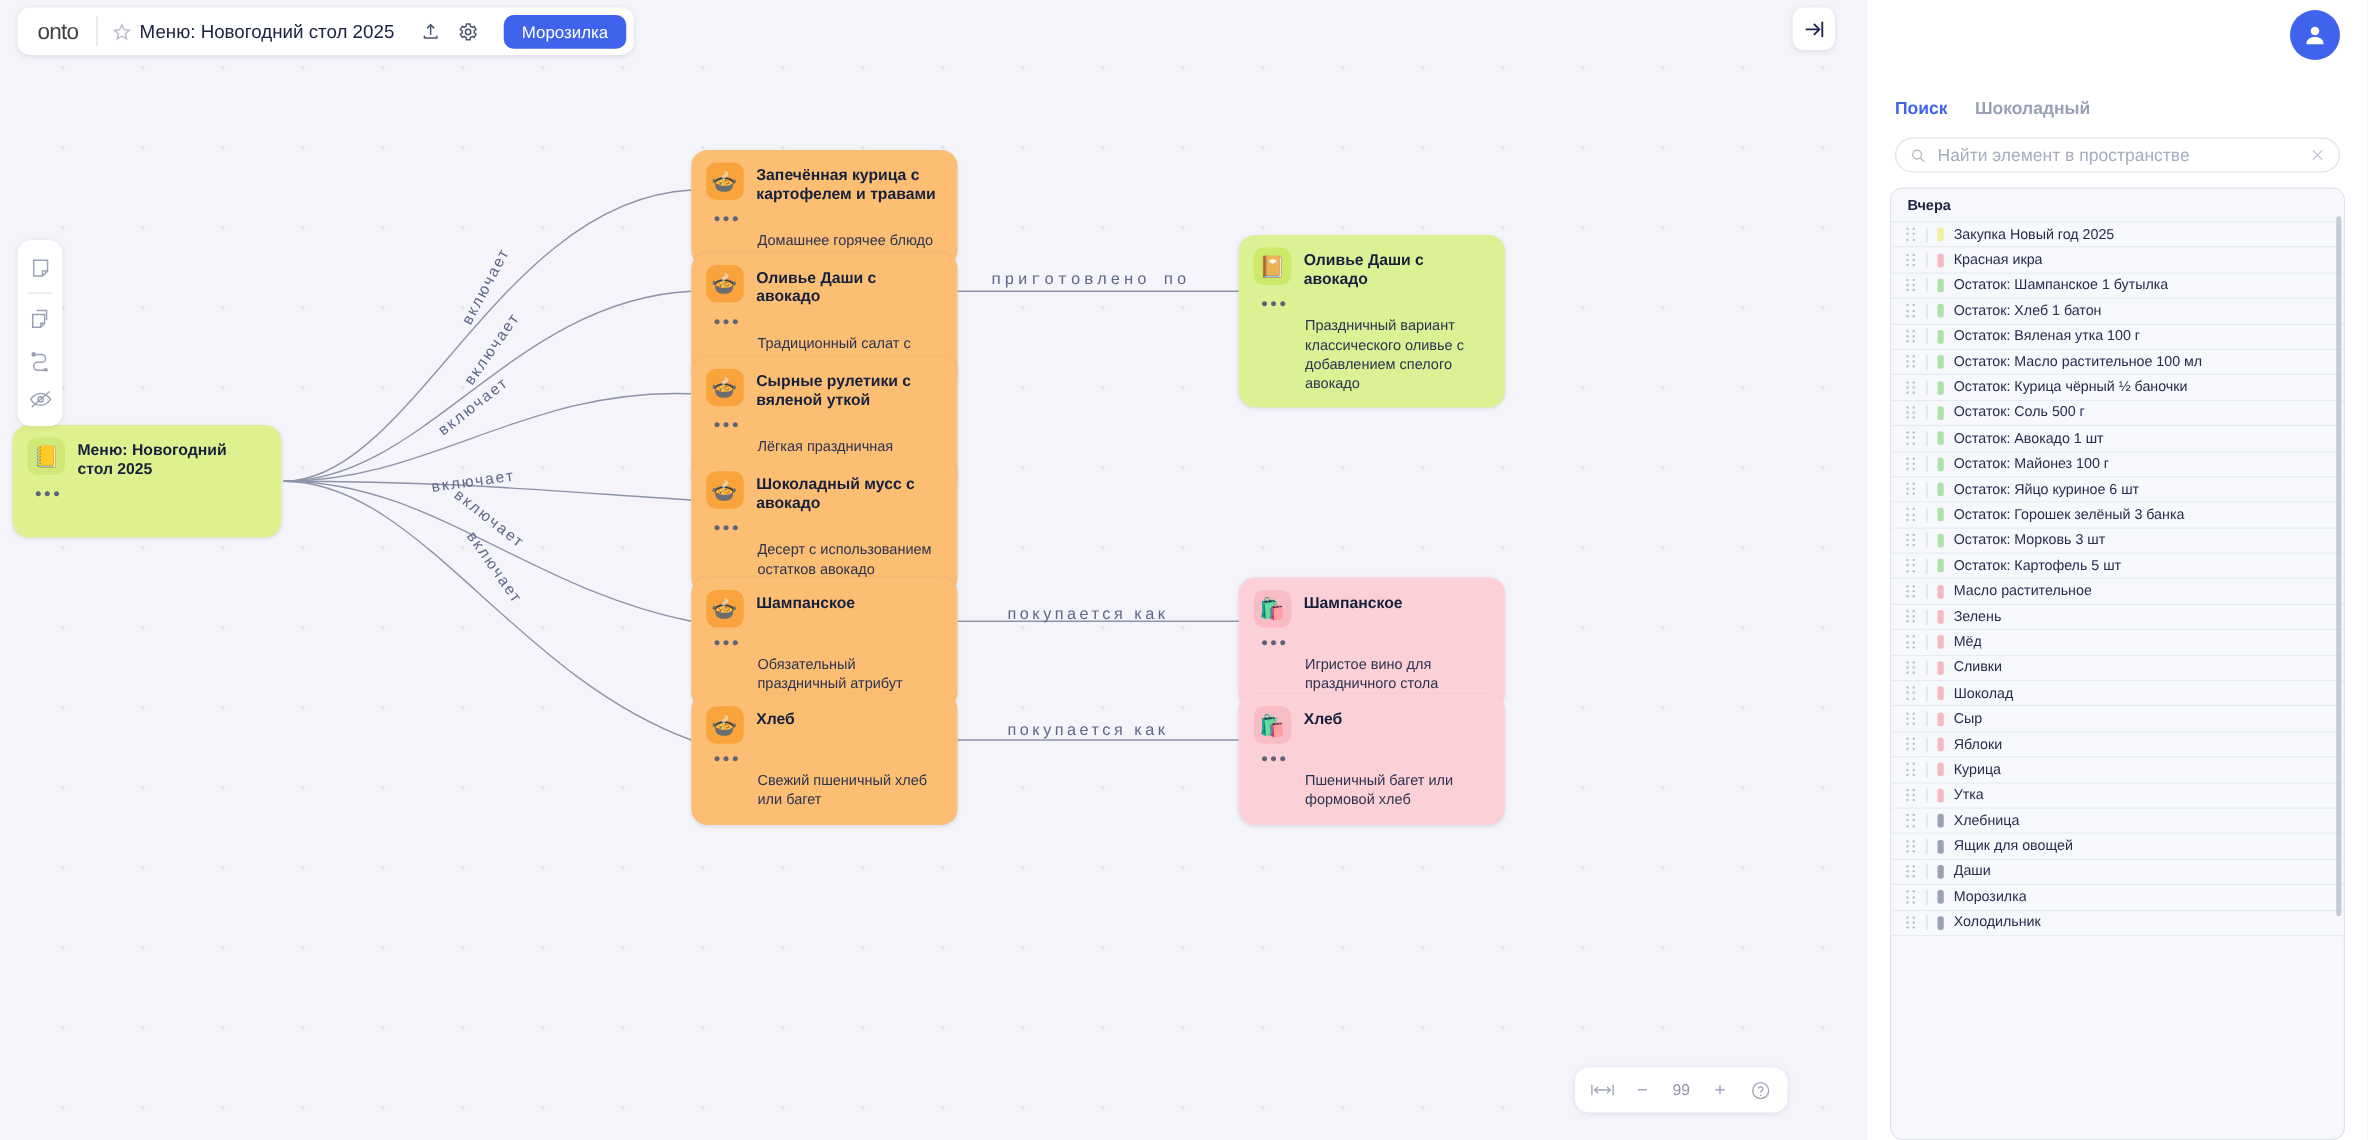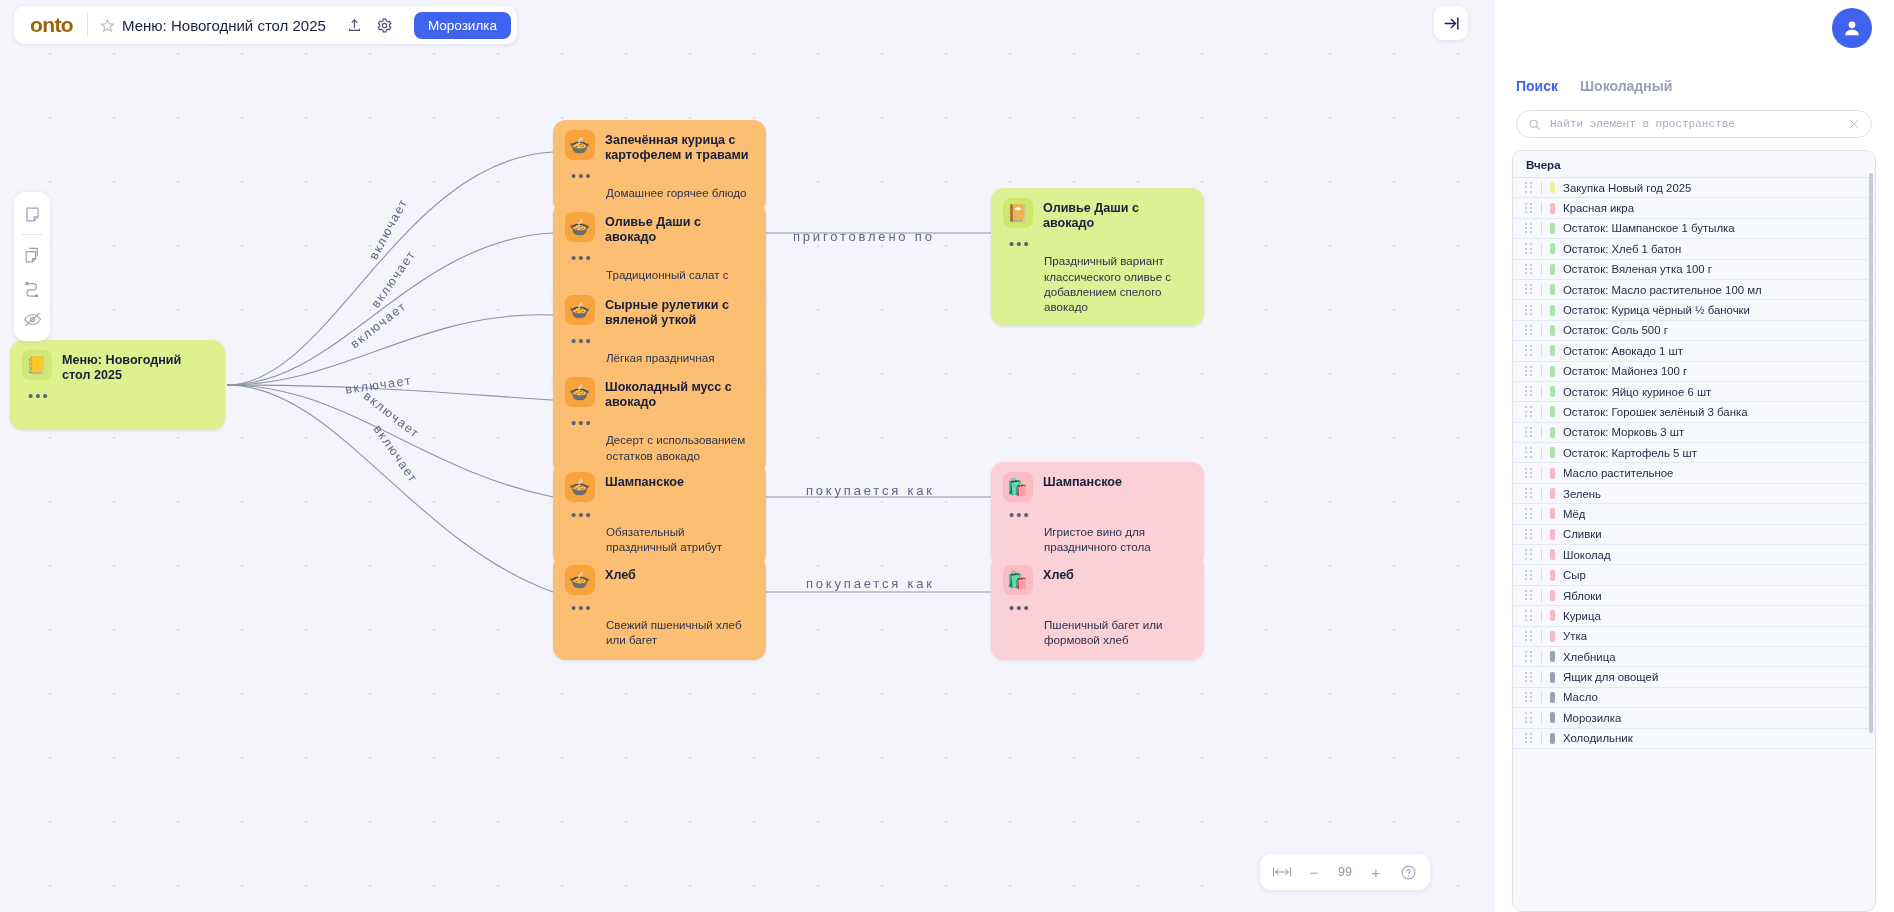--- a/index.html
+++ b/index.html
@@ -32,21 +32,21 @@
     position: absolute; left: 14px; top: 6px;
     height: 38px;
     display: flex; align-items: center;
     background: #ffffff;
     border-radius: 10px;
     box-shadow: 0 1px 4px rgba(30,35,80,.10);
     padding: 0 6px 0 16px;
     z-index: 30;
   }
   .logo {
-    font-size: 21px; font-weight: bold; color: #a16207;
+    font-size: 18px; font-weight: normal; color: #404040;
     letter-spacing: -.6px; padding-right: 14px;
   }
   .tb-divider { width: 1px; height: 24px; background: #dfe1ea; }
   .star-icon { margin: 0 7px 0 12px; color: #b8bbc9; display: flex; }
   .doc-title { font-size: 15px; color: #1b2140; white-space: nowrap; padding-right: 14px; }
   .tb-icon {
     width: 30px; height: 30px; display: flex; align-items: center; justify-content: center;
     color: #4c5570; border-radius: 7px; cursor: pointer;
   }
   .share-btn {
@@ -158,22 +158,22 @@
   .rp-tabs { display: flex; gap: 22px; padding: 22px 22px 0 22px; }
   .rp-tab { font-size: 14px; font-weight: bold; color: #9aa0b4; cursor: pointer; padding-bottom: 2px; }
   .rp-tab.active { color: #3f63ec; }
   .search-wrap { padding: 14px 22px 0 22px; }
   .search-box {
     display: flex; align-items: center; gap: 9px;
     height: 28px; border: 1px solid #dfe2ed; border-radius: 14px;
     padding: 0 11px; background: #fff;
   }
   .search-box input {
-    flex: 1; border: none; outline: none; font-size: 11px;
-    color: #ec4899; background: transparent; font-family: Liberation Mono, monospace;
+    flex: 1; border: none; outline: none; font-size: 14px;
+    color: #ec4899; background: transparent; font-family: Liberation Sans, sans-serif;
   }
   .search-box input::placeholder { color: #a7acbe; }
   .clear-icon { color: #bfc4d3; cursor: pointer; display: flex; }
   .search-icon { color: #b6bbcb; display: flex; }
 
   .results {
     margin: 12px 18px 0 18px;
     border: 1px solid #dfe2ed; border-radius: 10px;
     background: #f7f8fc;
     flex: 1; overflow: hidden; position: relative;
@@ -306,21 +306,21 @@
           <div class="node-desc">Пшеничный багет или формовой хлеб</div>
         </div>
       </div>
     <div id="edge-labels-layer">
         <div class="edge-label" style="left: 355px; top: 222px; transform: rotate(-62deg);">включает</div>
         <div class="edge-label" style="left: 360px; top: 272px; transform: rotate(-55deg);">включает</div>
         <div class="edge-label" style="left: 345px; top: 318px; transform: rotate(-38deg);">включает</div>
         <div class="edge-label" style="left: 345px; top: 378px; transform: rotate(-8deg);">включает</div>
         <div class="edge-label" style="left: 358px; top: 408px; transform: rotate(38deg);">включает</div>
         <div class="edge-label" style="left: 362px; top: 447px; transform: rotate(55deg);">включает</div>
-        <div class="edge-label rel" style="left: 793px; top: 229px;">приготовлено по</div>
+        <div class="edge-label rel" style="left: 793px; top: 216px; font-family: Liberation Mono, monospace;">приготовлено по</div>
         <div class="edge-label rel" style="left: 806px; top: 483px;">покупается как</div>
         <div class="edge-label rel" style="left: 806px; top: 576px;">покупается как</div>
       </div>
   </div>
 
   <div class="topbar">
     <div class="logo">onto</div>
     <div class="tb-divider"></div>
     <div class="star-icon">
       <svg width="15" height="15" viewBox="0 0 24 24" fill="none" stroke="currentColor" stroke-width="1.8">
@@ -770,21 +770,21 @@
             <span class="grip">
               <i></i>
               <i></i>
               <i></i>
               <i></i>
               <i></i>
               <i></i>
             </span>
             <span class="row-div"></span>
             <span class="chip" style="background: rgb(154, 160, 181);"></span>
-            <span class="res-label">Масло</span>
+            <span class="res-label">Даши</span>
           </div>
           <div class="res-row">
             <span class="grip">
               <i></i>
               <i></i>
               <i></i>
               <i></i>
               <i></i>
               <i></i>
             </span>

